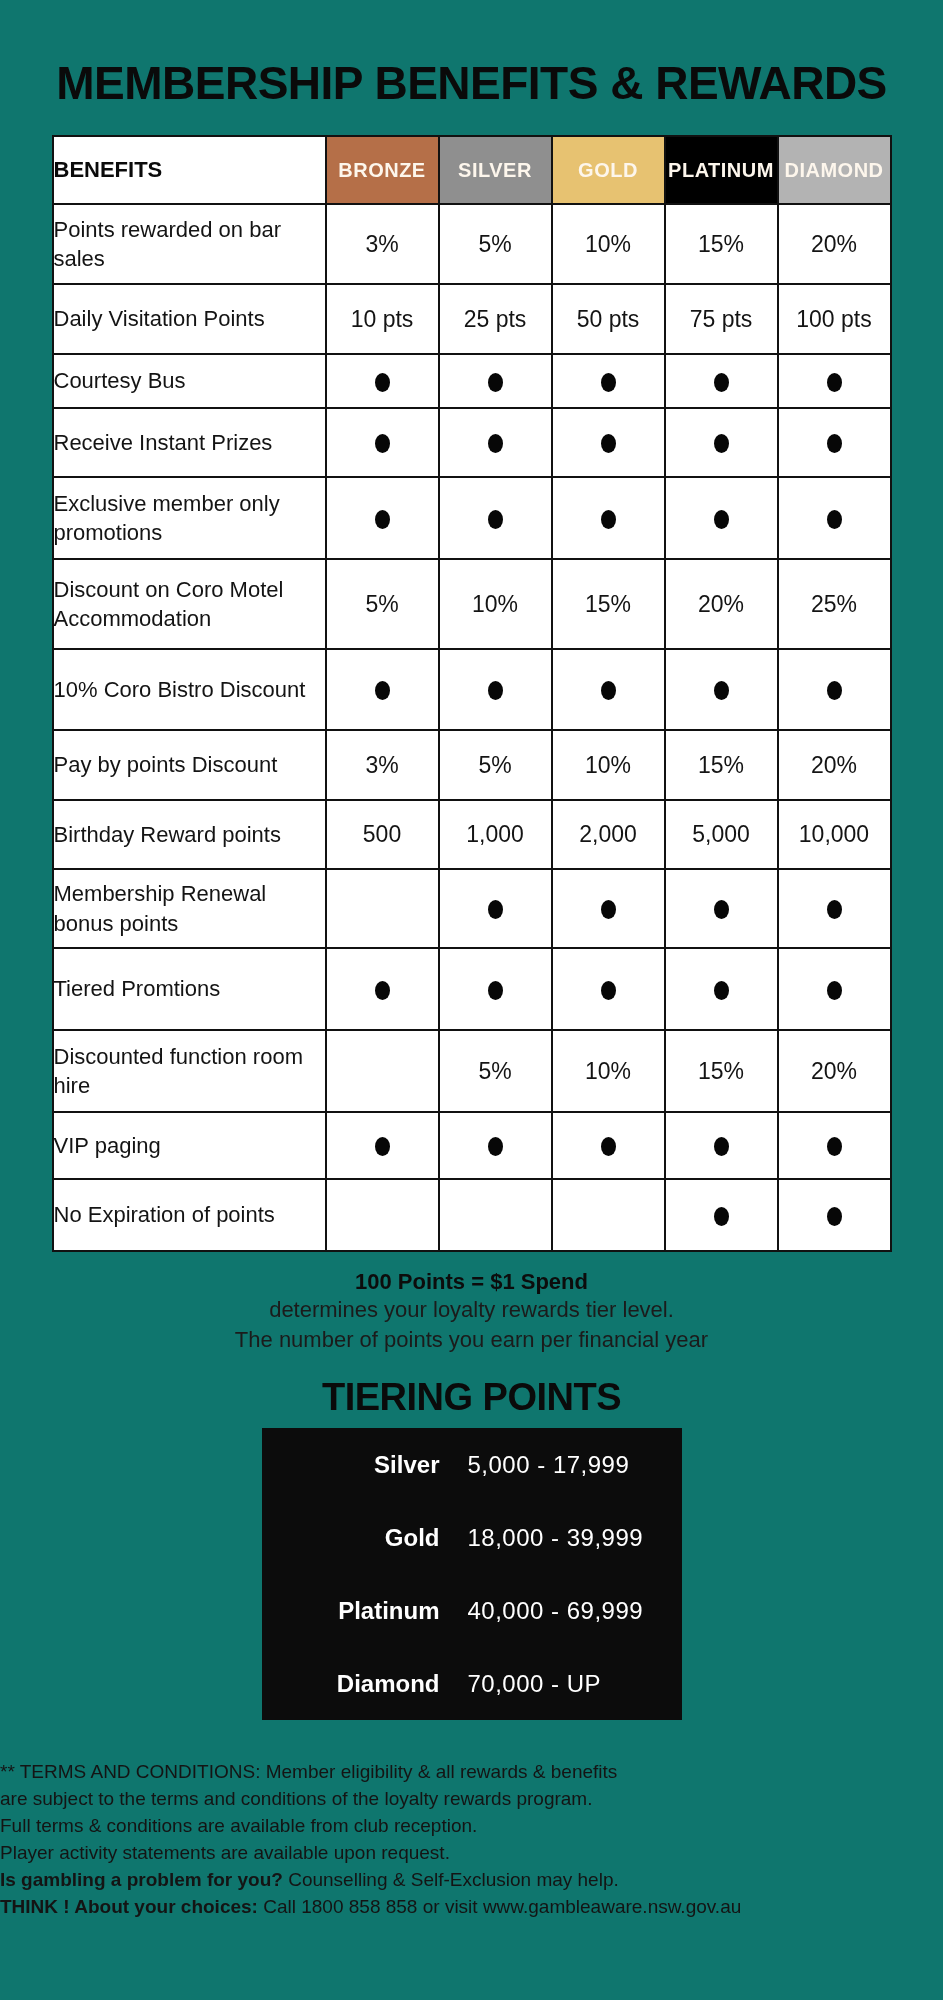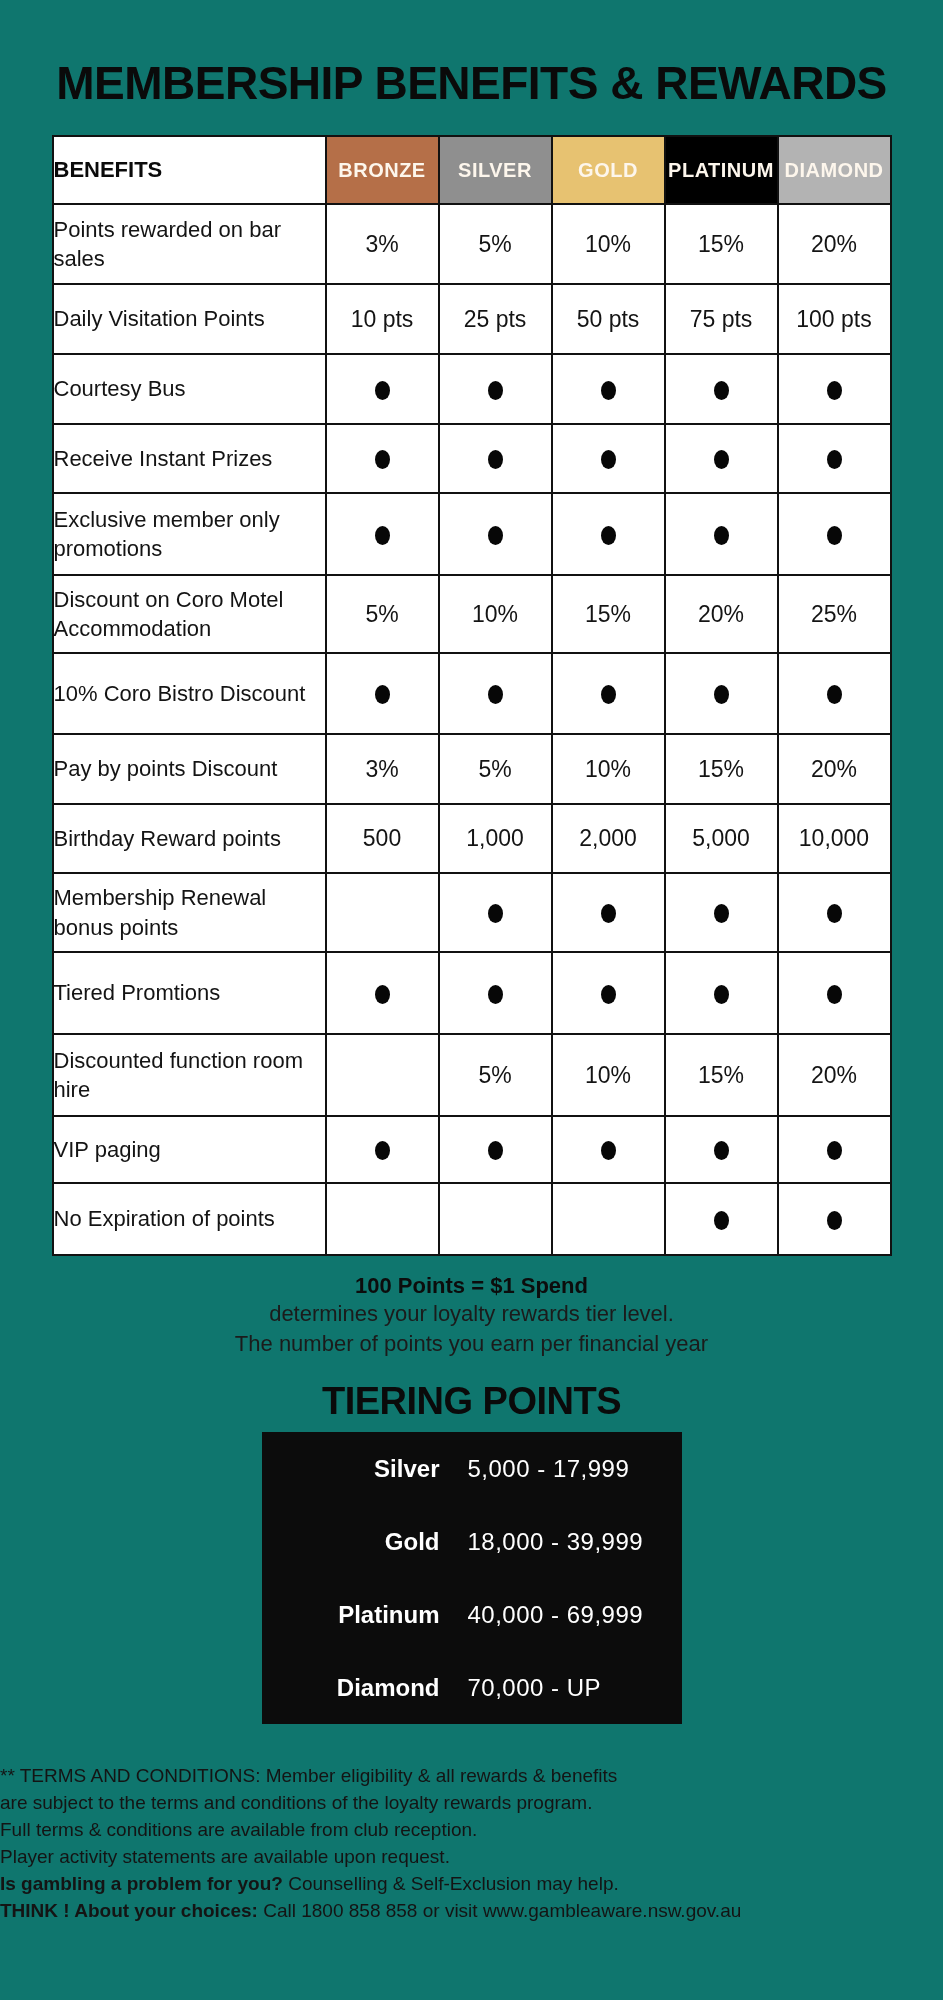--- a/index.html
+++ b/index.html
@@ -173,21 +173,21 @@
           <td class="benefit-value">20%</td>
         </tr>
         <tr style="height: 70px;">
           <td class="benefit-label">Daily Visitation Points</td>
           <td class="benefit-value">10 pts</td>
           <td class="benefit-value">25 pts</td>
           <td class="benefit-value">50 pts</td>
           <td class="benefit-value">75 pts</td>
           <td class="benefit-value">100 pts</td>
         </tr>
-        <tr style="height: 70px;">
+        <tr style="height: 54px;">
           <td class="benefit-label">Courtesy Bus</td>
           <td class="benefit-value"><span class="dot"></span></td>
           <td class="benefit-value"><span class="dot"></span></td>
           <td class="benefit-value"><span class="dot"></span></td>
           <td class="benefit-value"><span class="dot"></span></td>
           <td class="benefit-value"><span class="dot"></span></td>
         </tr>
         <tr style="height: 69px;">
           <td class="benefit-label">Receive Instant Prizes</td>
           <td class="benefit-value"><span class="dot"></span></td>
@@ -197,21 +197,21 @@
           <td class="benefit-value"><span class="dot"></span></td>
         </tr>
         <tr style="height: 82px;">
           <td class="benefit-label">Exclusive member only promotions</td>
           <td class="benefit-value"><span class="dot"></span></td>
           <td class="benefit-value"><span class="dot"></span></td>
           <td class="benefit-value"><span class="dot"></span></td>
           <td class="benefit-value"><span class="dot"></span></td>
           <td class="benefit-value"><span class="dot"></span></td>
         </tr>
-        <tr style="height: 78px;">
+        <tr style="height: 90px;">
           <td class="benefit-label">Discount on Coro Motel Accommodation</td>
           <td class="benefit-value">5%</td>
           <td class="benefit-value">10%</td>
           <td class="benefit-value">15%</td>
           <td class="benefit-value">20%</td>
           <td class="benefit-value">25%</td>
         </tr>
         <tr style="height: 81px;">
           <td class="benefit-label">10% Coro Bistro Discount</td>
           <td class="benefit-value"><span class="dot"></span></td>

